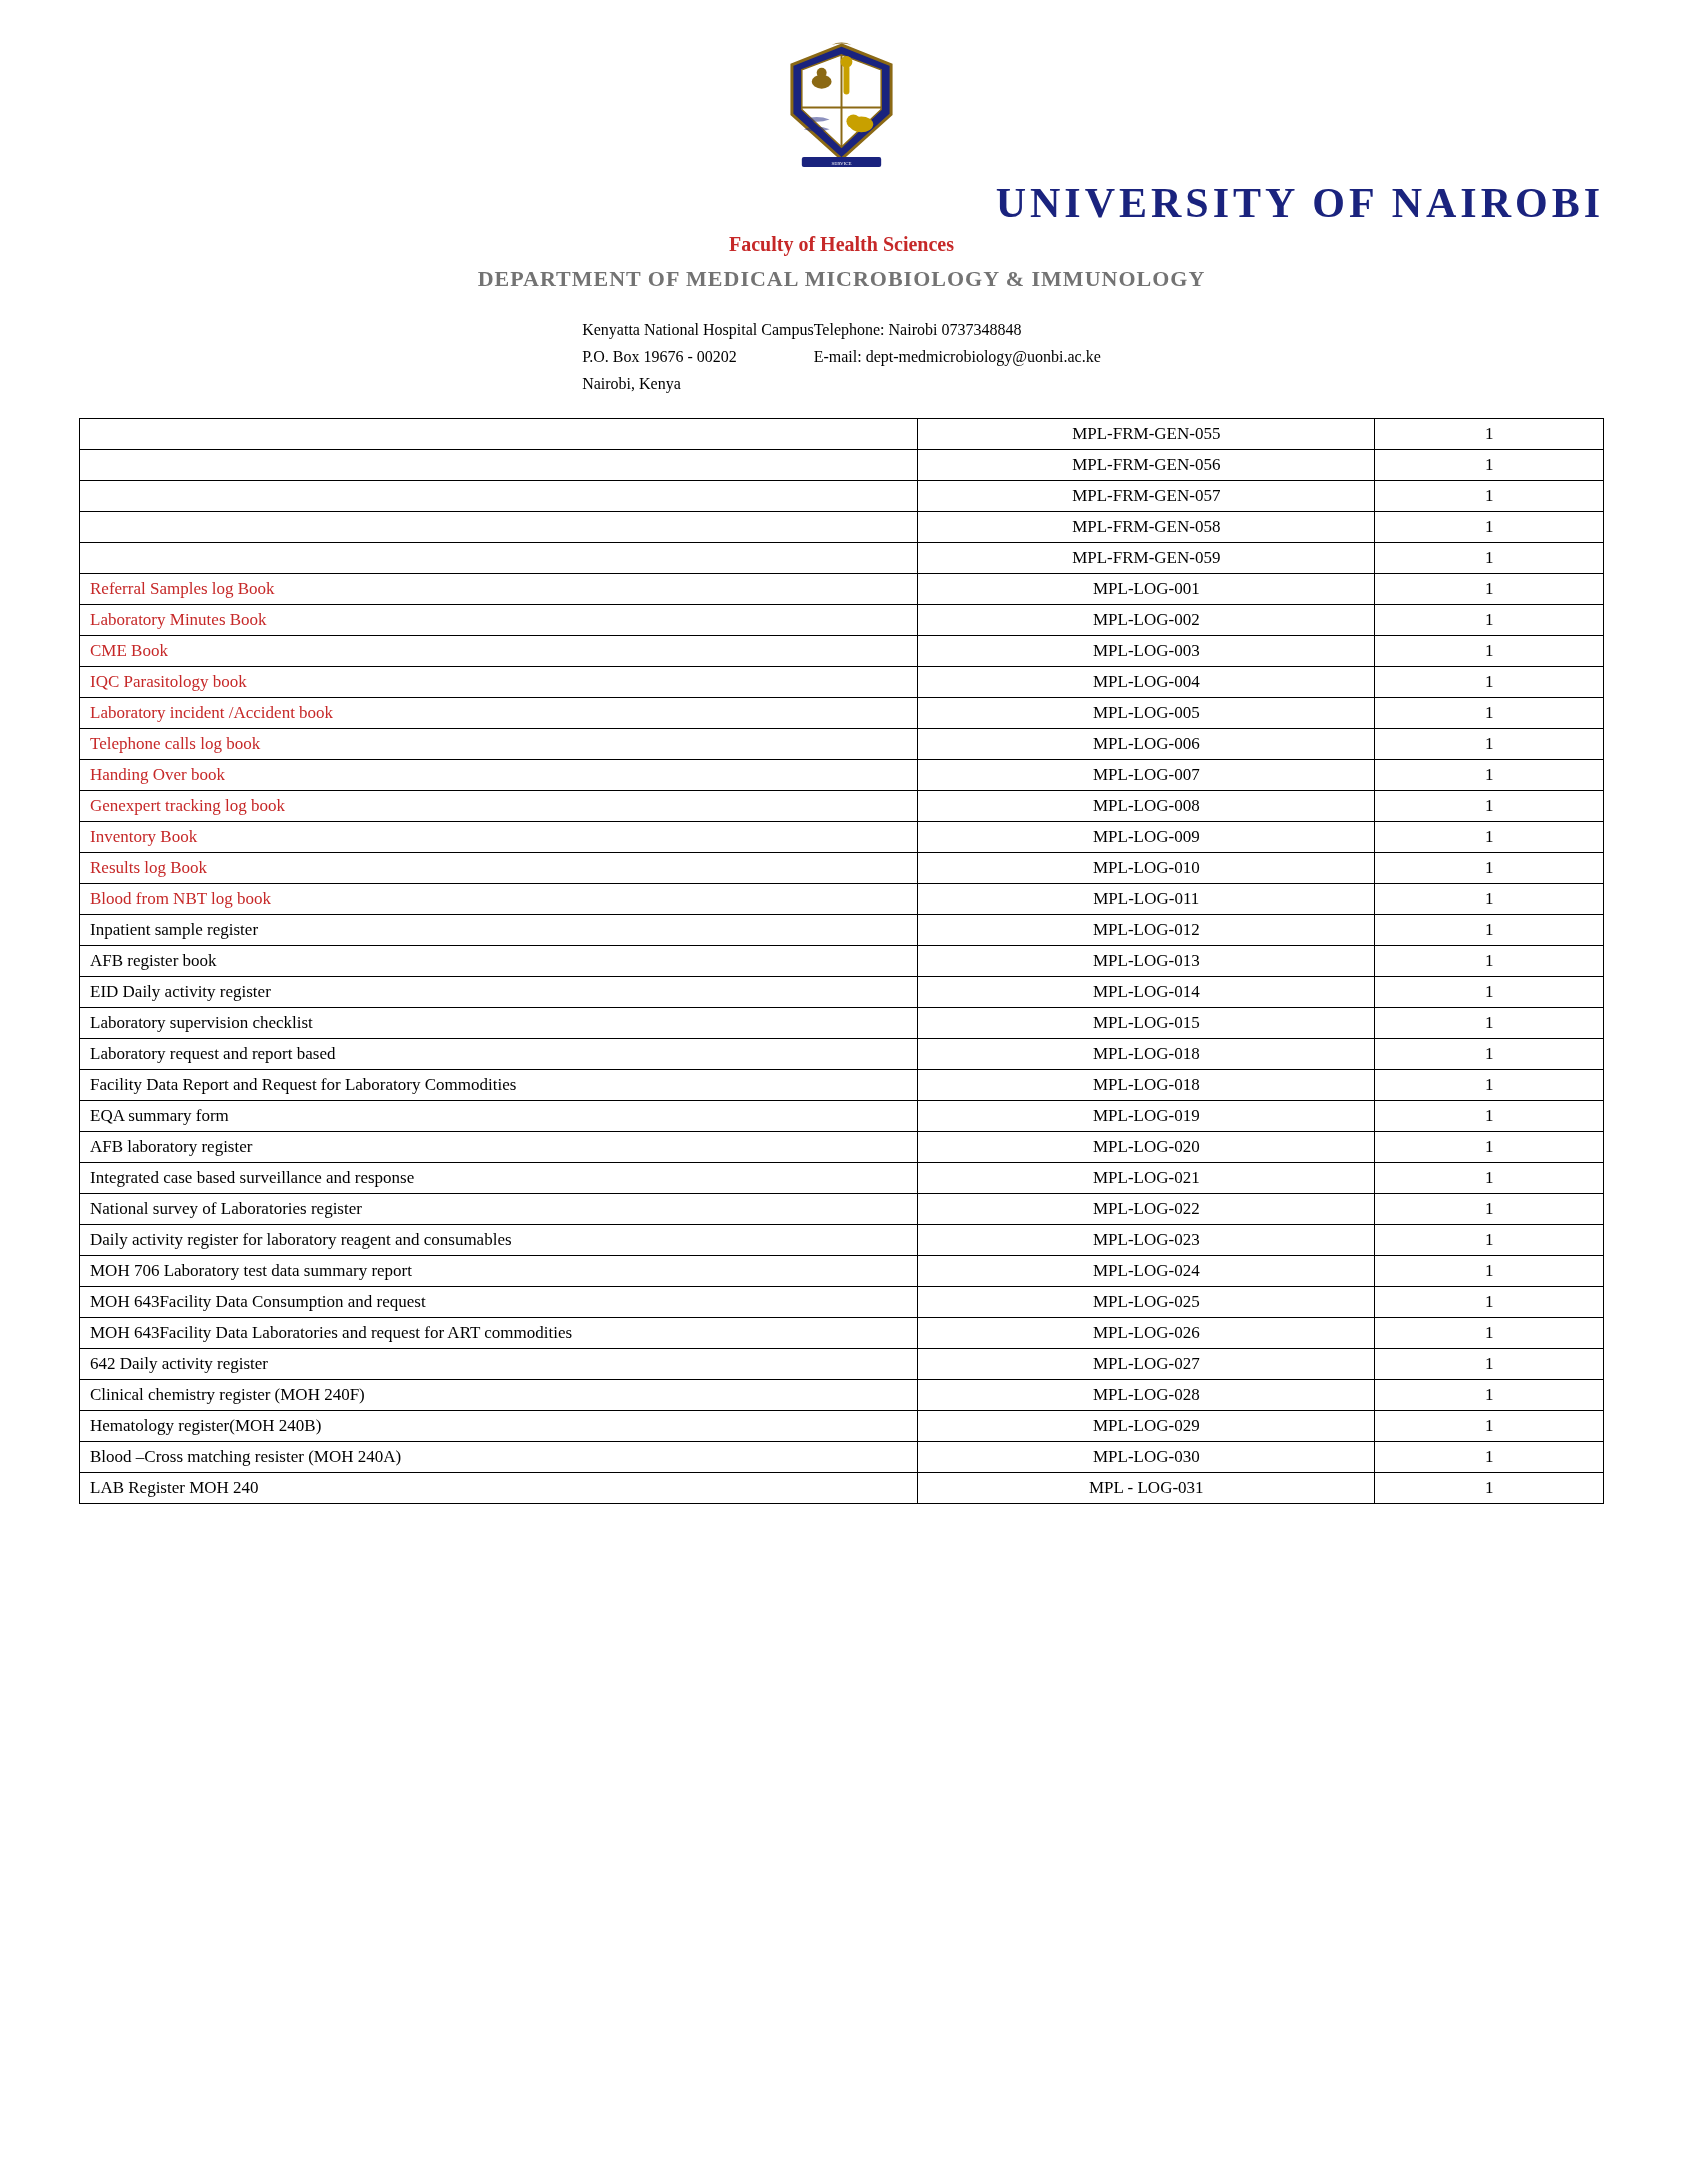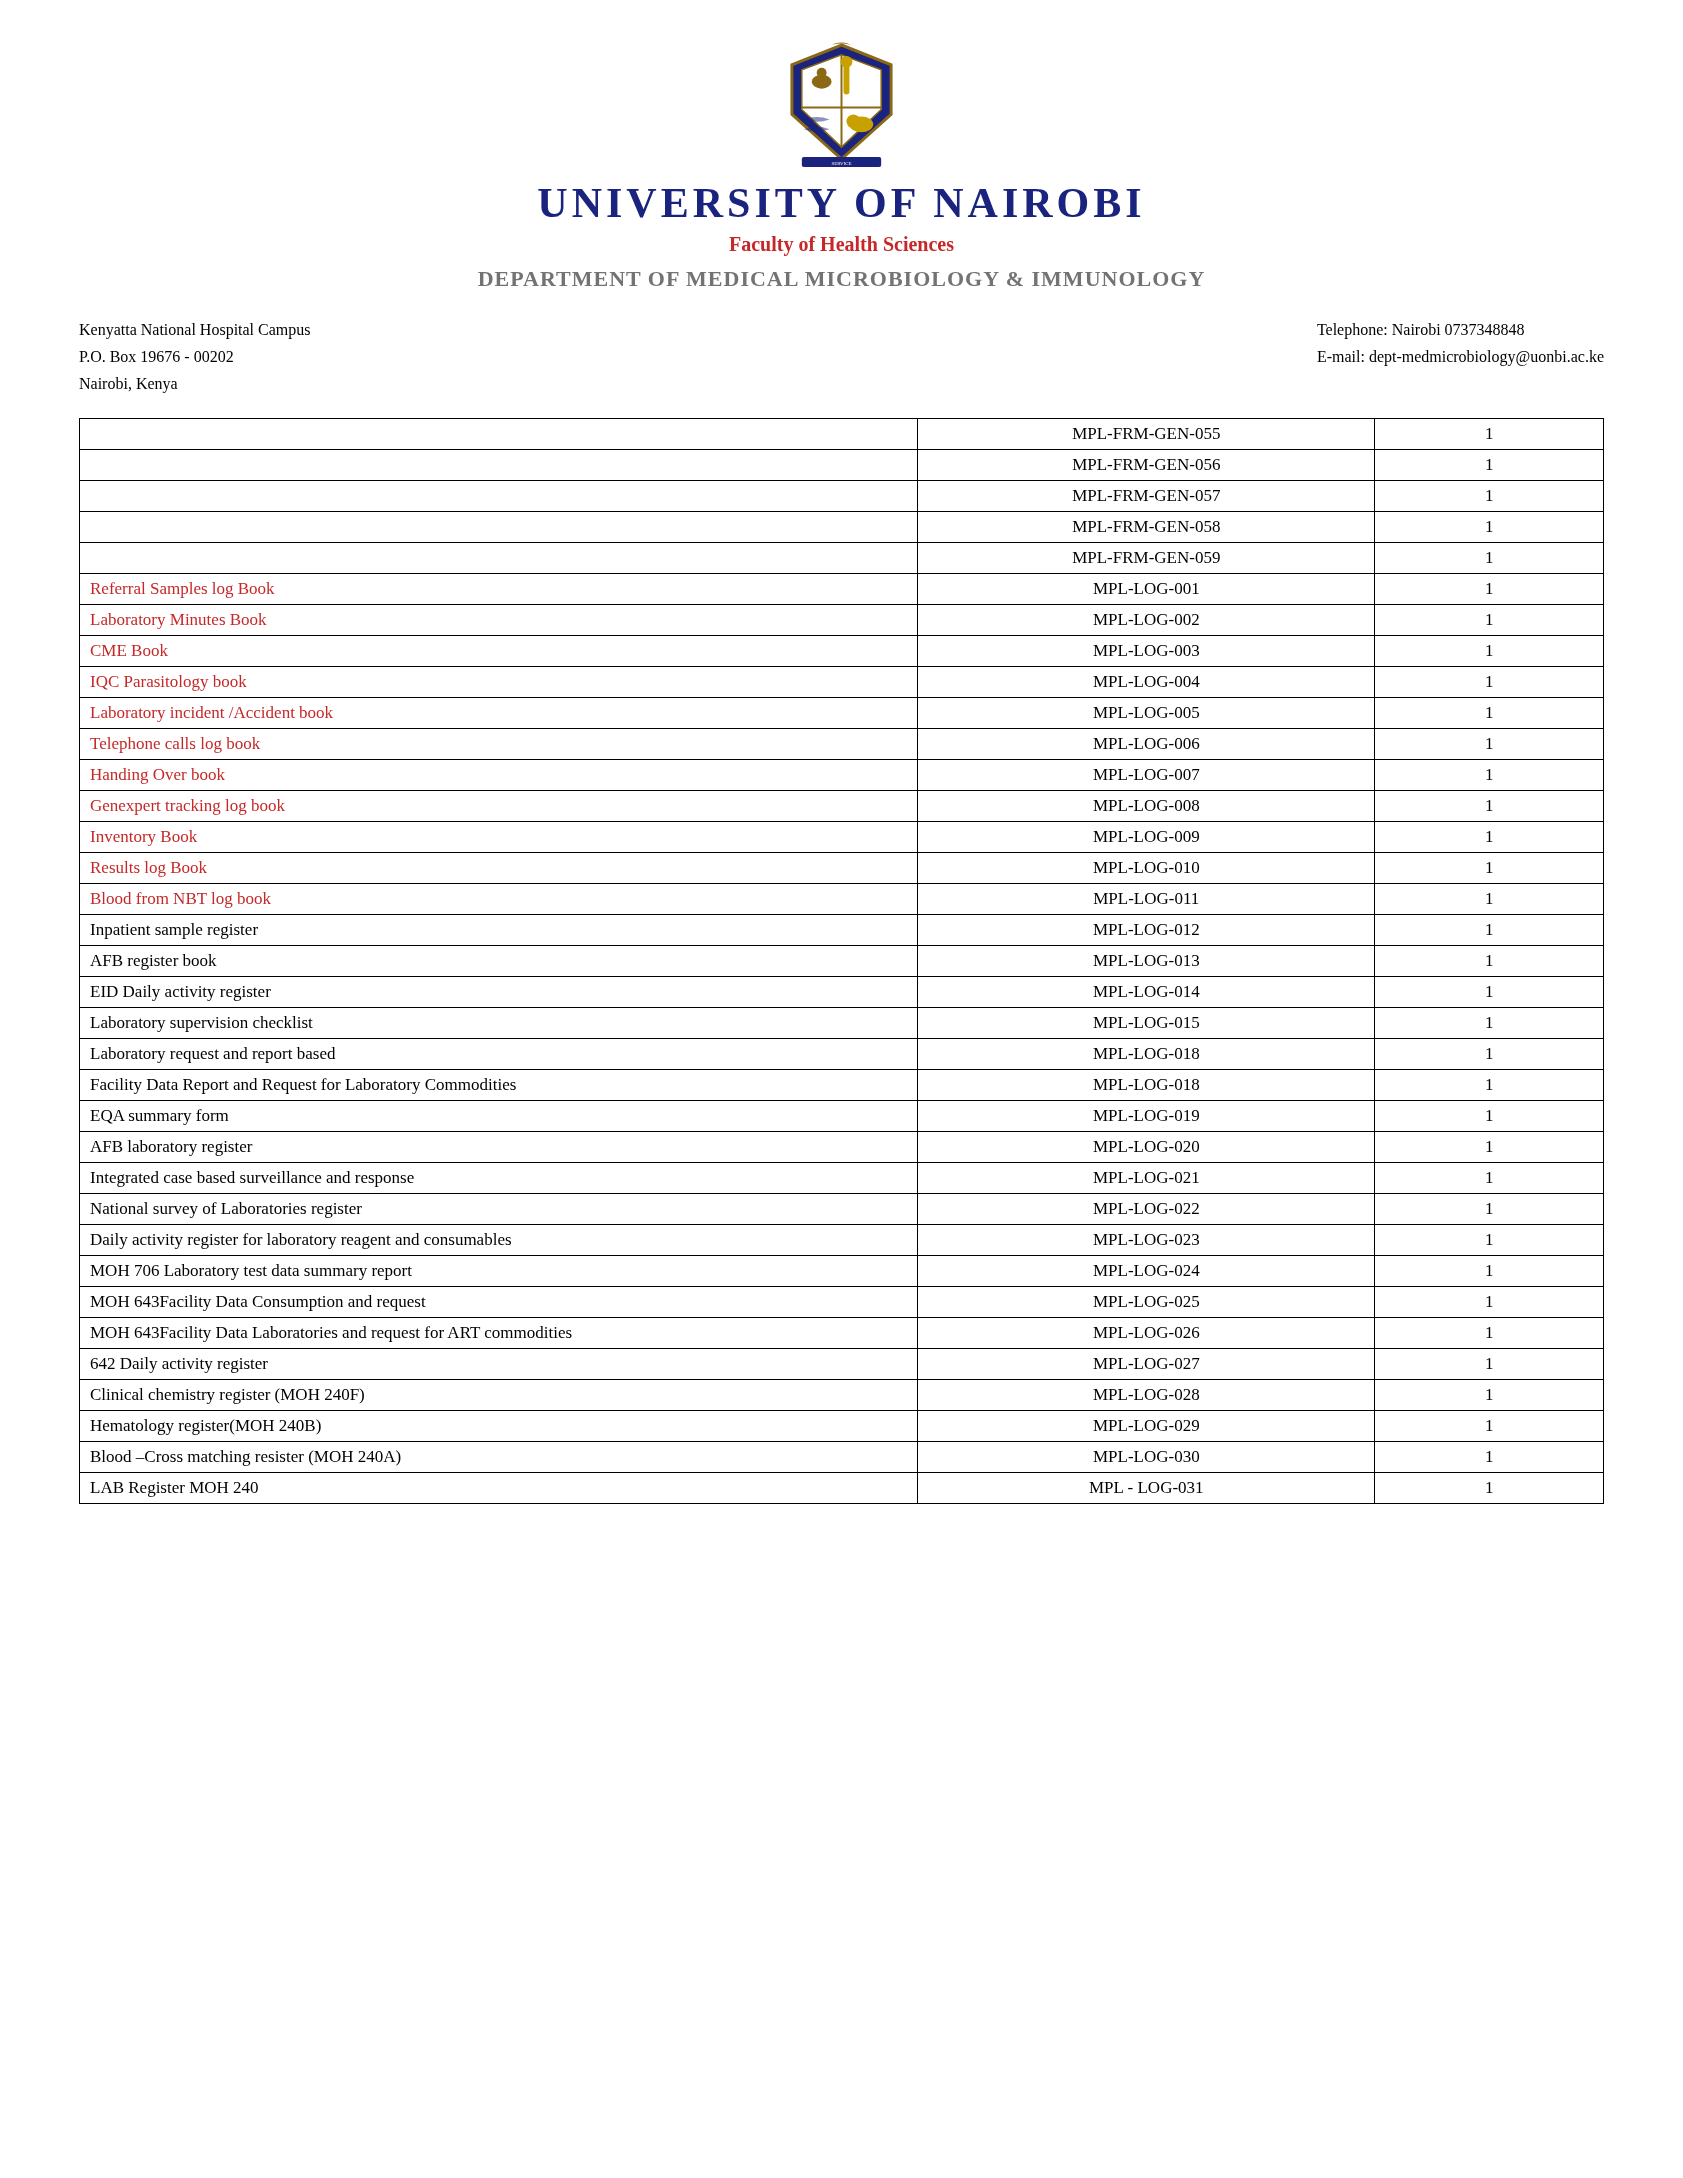--- a/index.html
+++ b/index.html
@@ -20,37 +20,38 @@
       height: 129px;
       margin: 0 auto 10px;
       display: block;
     }
     .university-title {
       font-size: 42px;
       font-weight: bold;
       color: #1a237e;
       letter-spacing: 4px;
       font-family: 'Times New Roman', Times, serif;
+      text-align: right;
     }
     .faculty-title {
       font-size: 20px;
       font-weight: bold;
       color: #c62828;
       margin-top: 6px;
     }
     .dept-title {
       font-size: 22px;
       font-weight: bold;
       color: #737373;
       margin-top: 10px;
       letter-spacing: 1px;
     }
     .contact-row {
       display: flex;
-      justify-content: space-between;
+      justify-content: center;
       margin-top: 24px;
       margin-bottom: 20px;
       font-size: 16px;
     }
     .contact-left, .contact-right {
       line-height: 1.7;
     }
     table {
       width: 100%;
       border-collapse: collapse;

